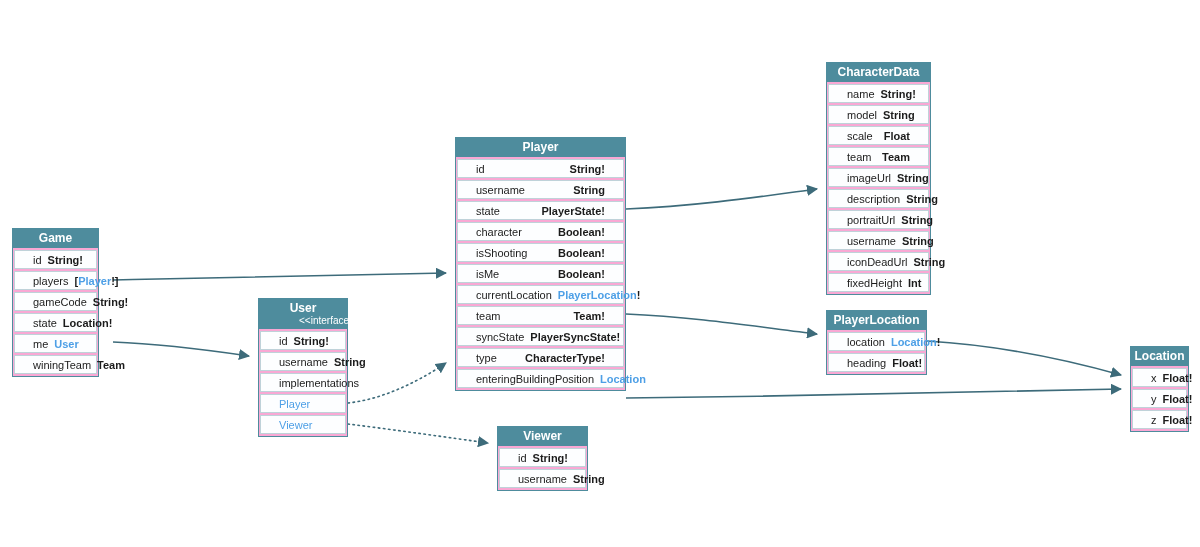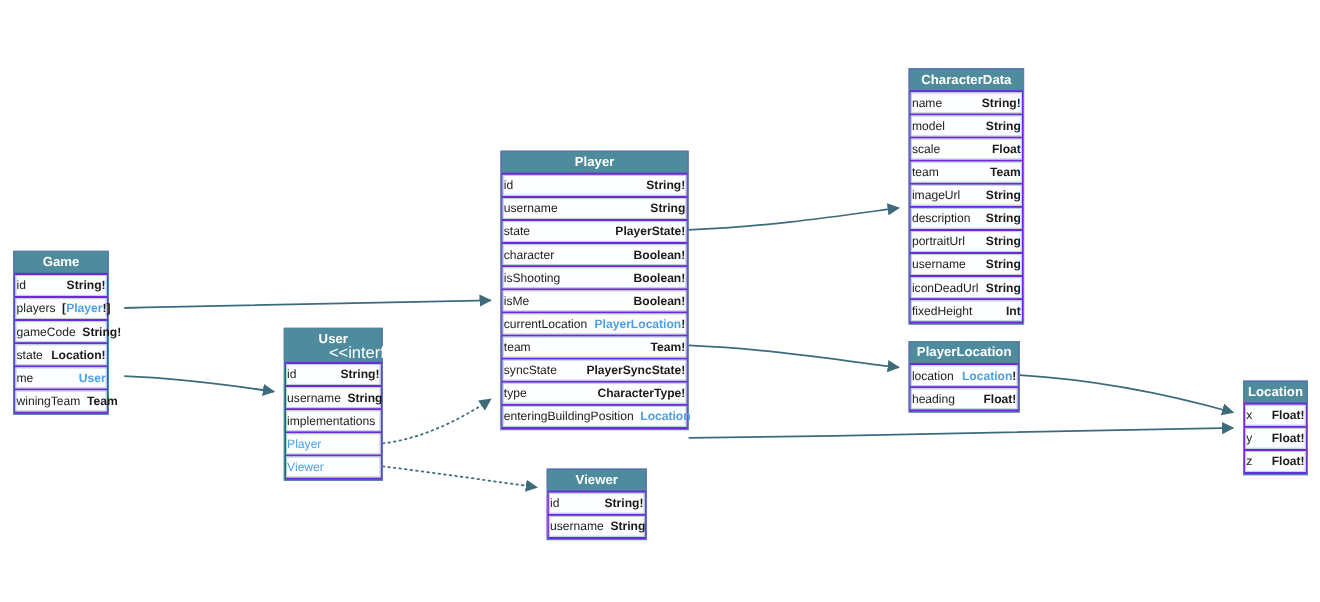--- a/index.html
+++ b/index.html
@@ -17,33 +17,33 @@
   #canvas{
     position:relative;width:1200px;height:547px;background:var(--canvas-bg);
     font-family:"Liberation Sans", sans-serif;overflow:hidden;
   }
   #edges{position:absolute;left:0;top:0;width:1200px;height:547px;pointer-events:none;}
   .edge{fill:none;stroke:var(--edge-color);stroke-width:1.6px;}
   .edge.dotted{stroke-dasharray:1.5 3.6;stroke-linecap:round;}
   #arrowhead path{fill:var(--edge-color);}
   .entity{
     position:absolute;box-sizing:border-box;border:1px solid var(--outer-border);
-    background:#6d28d9;padding-bottom:2px;
+    background:#f9a8d4;padding-bottom:2px;
   }
   .ent-header{
     background:var(--header-bg);color:var(--header-text);text-align:center;
     padding:2px 0 3px 0;
   }
   .ent-title{font-size:12px;font-weight:bold;line-height:14px;}
-  .ent-stereo{font-size:15px;line-height:11px;padding-left:40px;}
+  .ent-stereo{font-size:10px;line-height:11px;padding-left:40px;}
   .ent-row{
     box-sizing:border-box;height:19px;margin:2px 1px 0 1px;
     border:1px solid var(--row-border);background:var(--row-bg);
     display:flex;justify-content:space-between;align-items:center;
-    padding:0 0;font-size:11px;color:var(--field-text);white-space:nowrap;
+    padding:0 18px;font-size:11px;color:var(--field-text);white-space:nowrap;
   }
   .fname{text-align:left;}
   .ftype{text-align:right;margin-left:6px;font-weight:bold;}
   .ref{color:var(--ref-link);}
   
   #ent-game{left:12px;top:228px;width:87px;}
   #ent-user{left:258px;top:298px;width:90px;}
   #ent-player{left:455px;top:137px;width:171px;}
   #ent-characterData{left:826px;top:62px;width:105px;}
   #ent-playerLocation{left:826px;top:310px;width:101px;}

